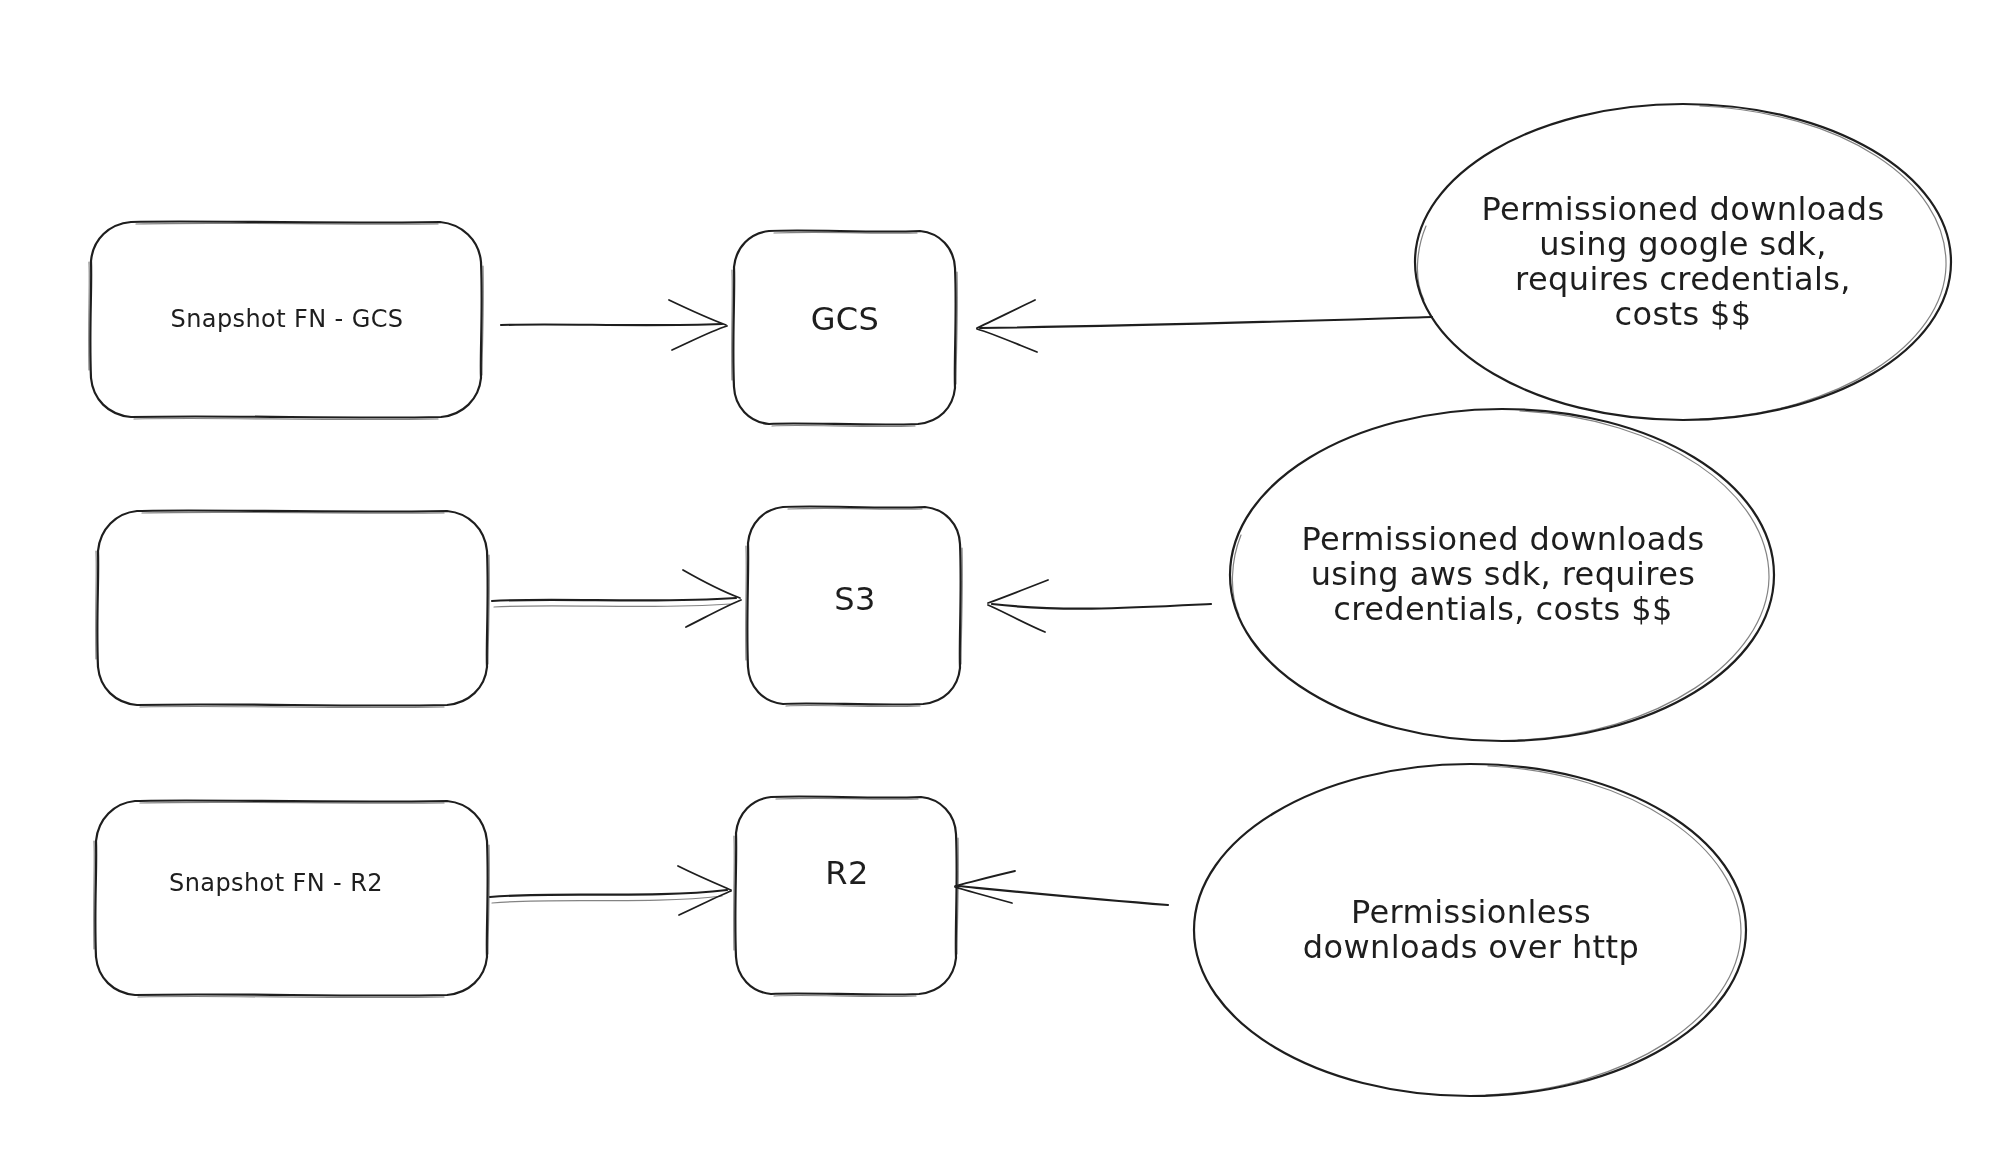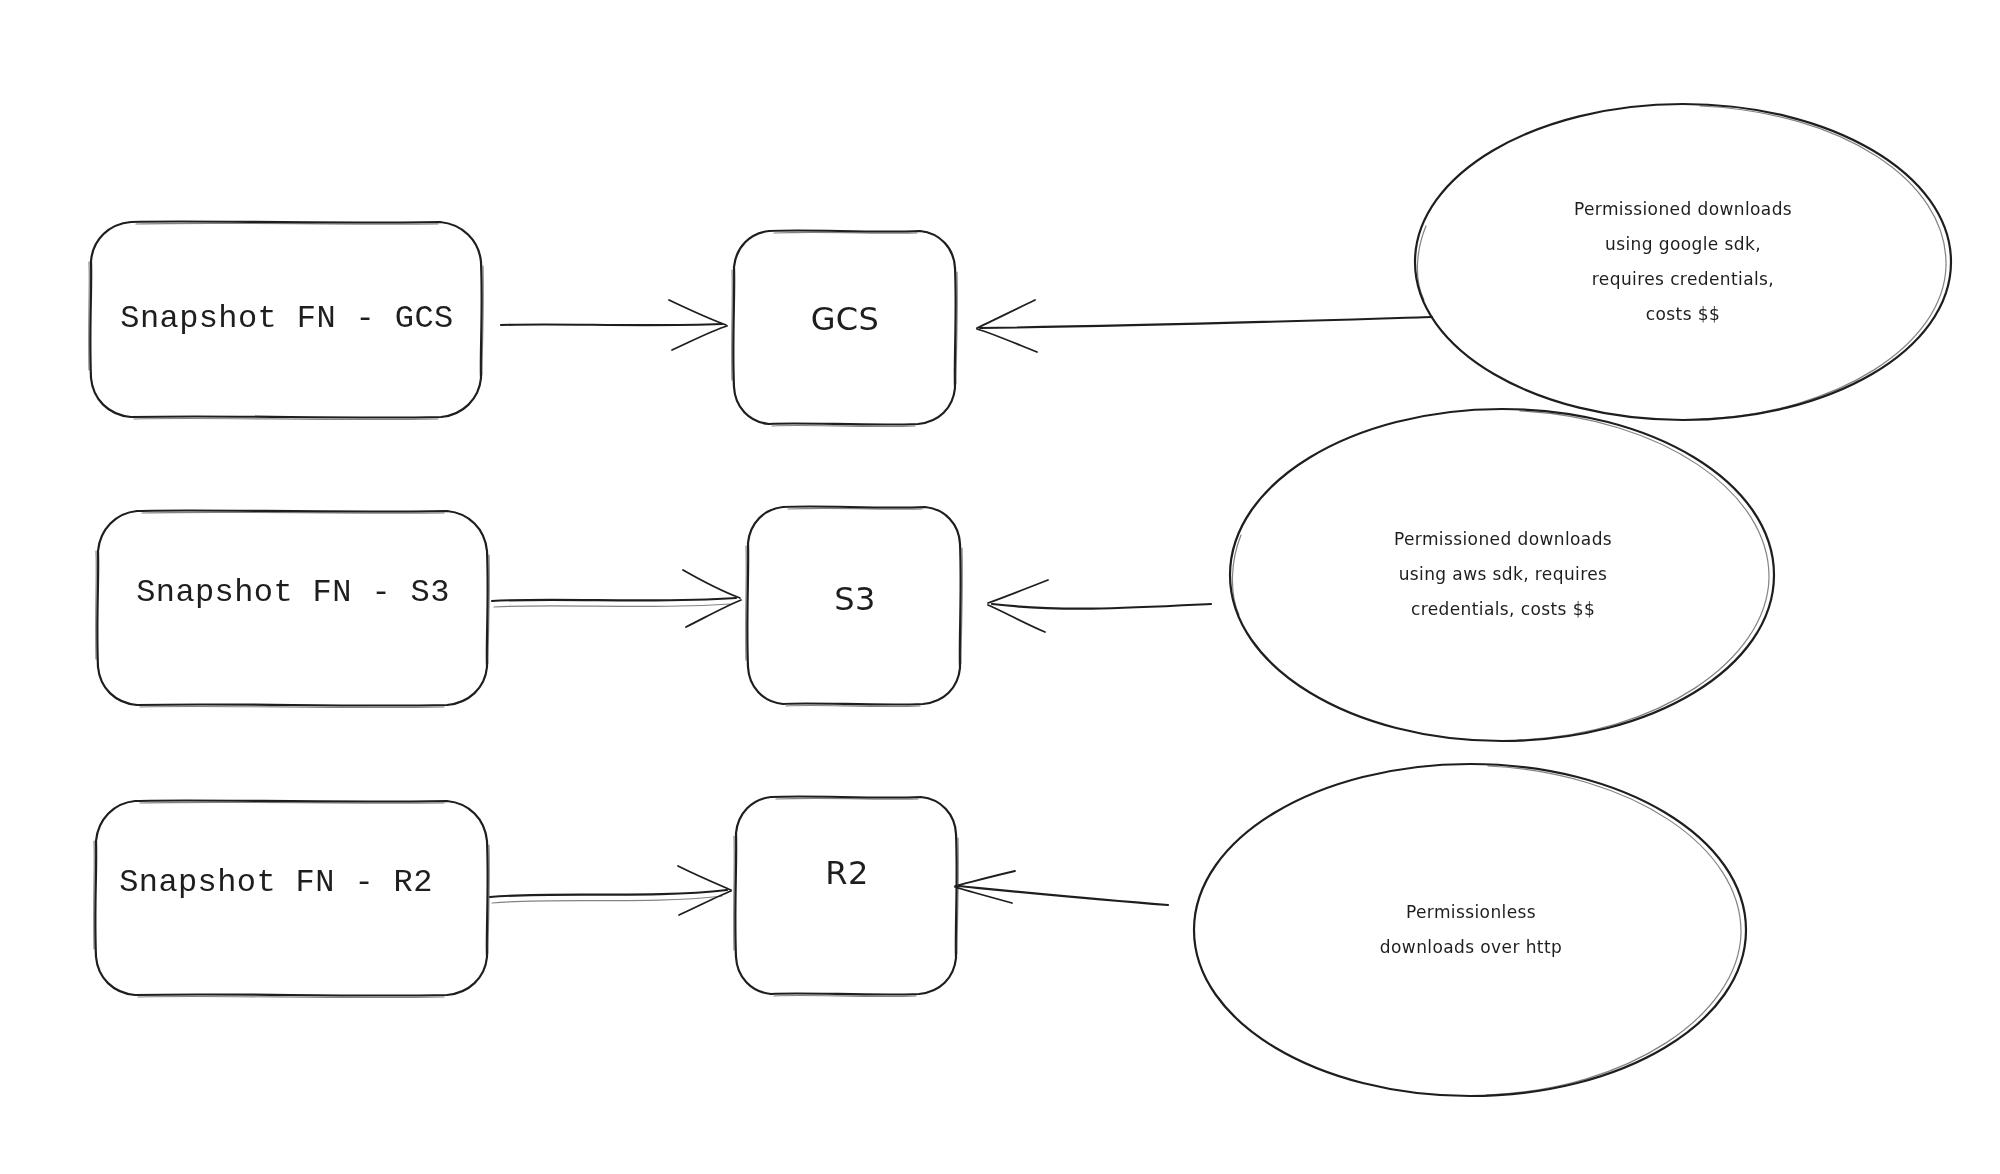--- a/index.html
+++ b/index.html
@@ -57,30 +57,29 @@
     position: absolute;
     text-align: center;
     color: #1e1e1e;
     font-family: "DejaVu Sans", sans-serif;
     letter-spacing: 0.4px;
     white-space: pre-line;
     pointer-events: none;
     user-select: none;
   }
   .label-box {
-    font-size: 32px;
+    font-size: 24px;
     line-height: 30px;
-    font-family: Liberation Mono, monospace;
   }
   .label-node {
     font-size: 32px;
     line-height: 30px;
   }
   .label-ellipse {
-    font-size: 17px;
+    font-size: 32px;
     line-height: 35px;
   }
 </style>
 </head>
 <body>
 
 <div id="canvas">
 
   <svg id="sketch" viewBox="0 0 2000 1174" xmlns="http://www.w3.org/2000/svg">
 
@@ -180,21 +179,20 @@
 
   <div class="label label-box" style="left:92px; top:304px; width:390px;">Snapshot FN - GCS</div>
 
   <div class="label label-node" style="left:734px; top:304px; width:222px;">GCS</div>
 
   <div class="label label-ellipse" style="left:1440px; top:192px; width:486px;">Permissioned downloads
 using google sdk,
 requires credentials,
 costs $$</div>
 
-  <div class="label label-box" style="left:98px; top:578px; width:390px;">Snapshot FN - S3</div>
 
   <div class="label label-node" style="left:748px; top:584px; width:214px;">S3</div>
 
   <div class="label label-ellipse" style="left:1258px; top:522px; width:490px;">Permissioned downloads
 using aws sdk, requires
 credentials, costs $$</div>
 
   <div class="label label-box" style="left:96px; top:868px; width:360px;">Snapshot FN - R2</div>
 
   <div class="label label-node" style="left:736px; top:858px; width:222px;">R2</div>

